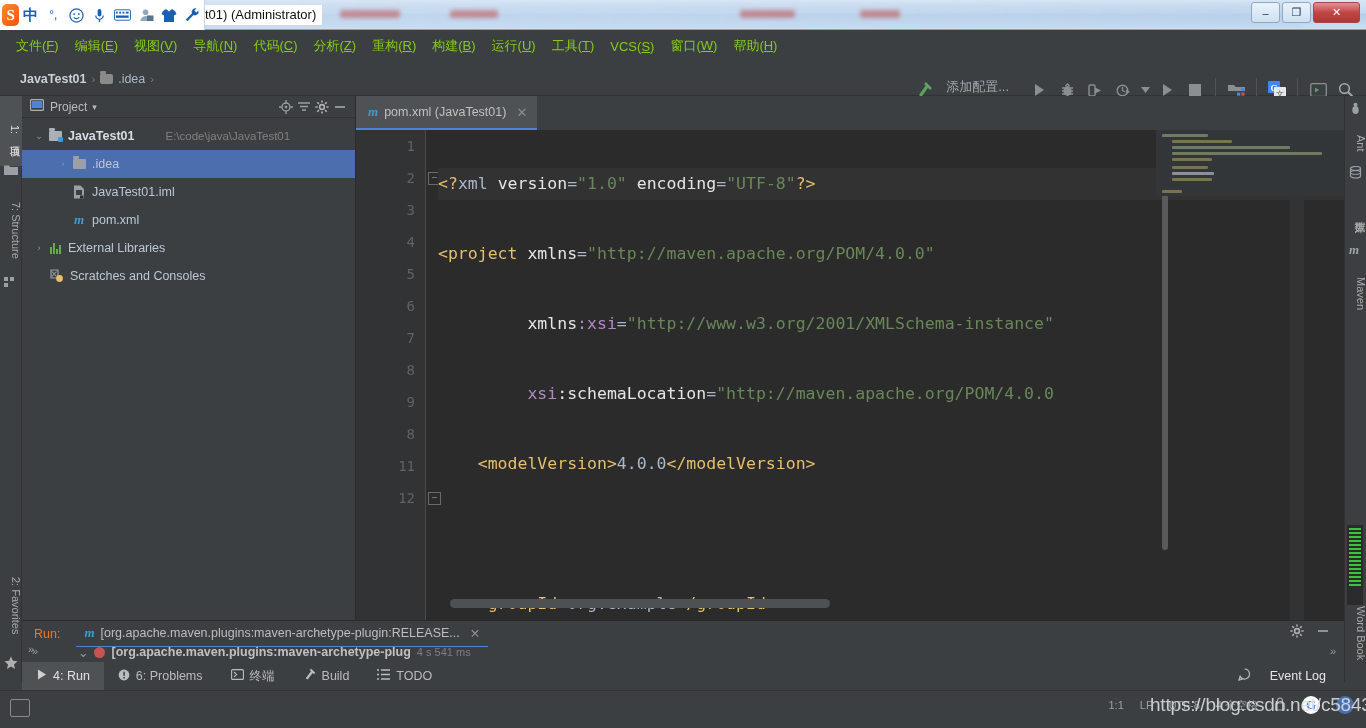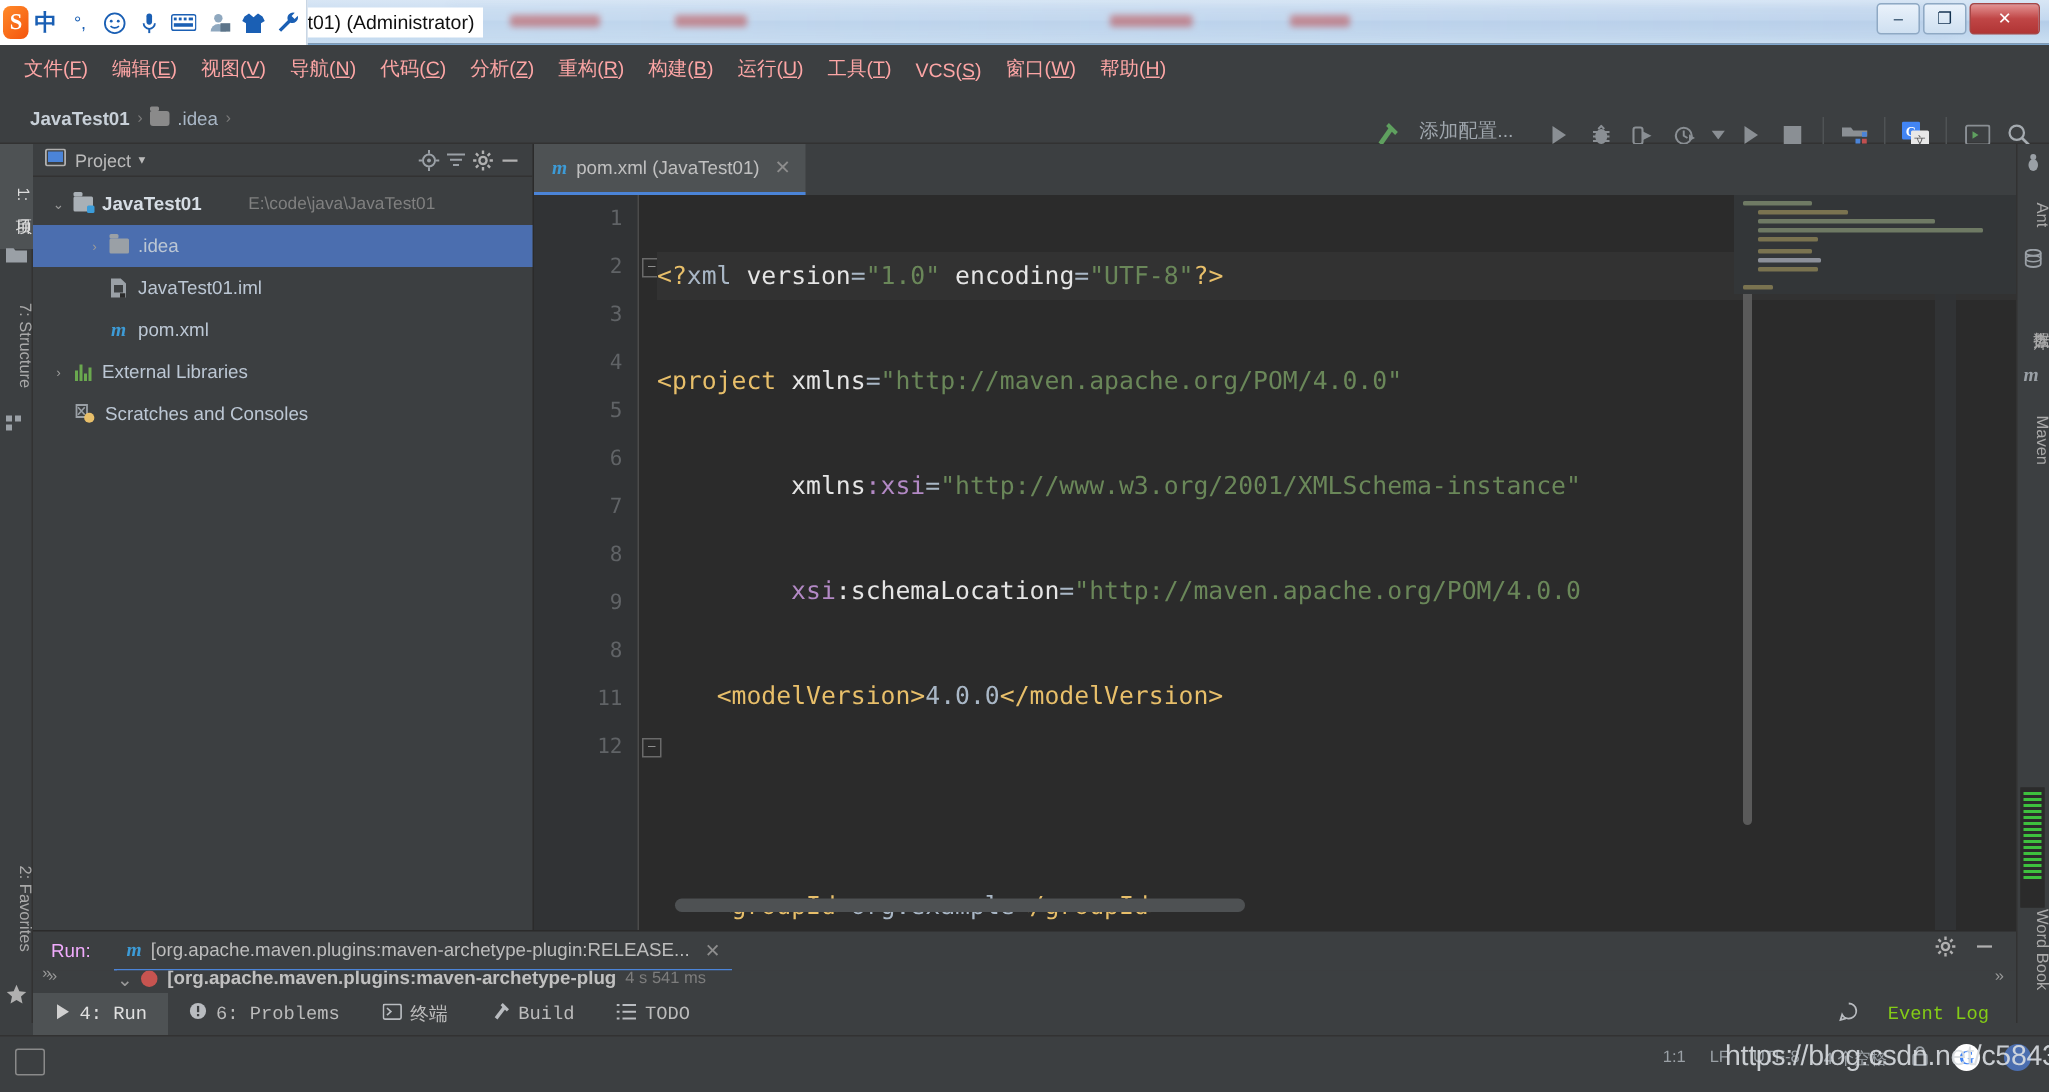--- a/index.html
+++ b/index.html
@@ -55,21 +55,21 @@
     color:#fff;font-weight:bold;font-size:15px;
     display:flex;align-items:center;justify-content:center;font-family:"Liberation Serif",serif;
   }
 
   
   .menubar{
     position:absolute;left:0;top:30px;width:1366px;height:32px;
     background:#3c3f41;display:flex;align-items:center;padding-left:8px;box-sizing:border-box;
   }
   .menu-item{
-    padding:4px 8px;color:#fca5a5;font-size:13px;white-space:nowrap;
+    padding:4px 8px;color:#84cc16;font-size:13px;white-space:nowrap;
     font-family:"Liberation Sans","DejaVu Sans",sans-serif;
   }
   .menu-item u{text-decoration:underline;}
 
   
   .navbar{
     position:absolute;left:0;top:62px;width:1366px;height:34px;
     background:#3c3f41;border-bottom:1px solid #323232;box-sizing:border-box;
   }
   .crumbs{position:absolute;left:20px;top:0;height:34px;display:flex;align-items:center;gap:5px;}
@@ -189,21 +189,21 @@
   .hscroll{
     position:absolute;left:94px;bottom:12px;width:380px;height:9px;background:#4e5153;border-radius:5px;
   }
 
   
   .runwin{
     position:absolute;left:22px;top:620px;width:1322px;height:42px;
     background:#3c3f41;border-top:1px solid #2b2b2b;box-sizing:border-box;
   }
   .runhead{height:26px;display:flex;align-items:center;padding-left:12px;}
-  .runhead .rl{font-size:12.5px;color:#f0abfc;margin-right:16px;}
+  .runhead .rl{font-size:12.5px;color:#f97316;margin-right:16px;}
   .runtab{
     display:flex;align-items:center;gap:6px;height:26px;padding:0 8px;
     border-bottom:2px solid #4b84d8;font-size:12.5px;color:#bdbdbd;
   }
   .runhead .rgt{position:absolute;right:14px;top:3px;display:flex;gap:12px;align-items:center;}
   .runbody{
     position:relative;height:16px;overflow:hidden;background:#3c3f41;
     display:flex;align-items:center;
   }
   .chev{position:absolute;left:6px;top:-4px;color:#9a9a9a;font-size:11px;}
@@ -211,25 +211,25 @@
     position:absolute;left:56px;top:-5px;width:1220px;height:20px;background:#3c3f41;
     color:#c0c0c0;font-size:12.5px;font-weight:bold;display:flex;align-items:center;gap:6px;
     overflow:hidden;
   }
   .errdot{width:11px;height:11px;border-radius:50%;background:#c75450;display:inline-block;}
   .runline .dim{color:#7d7d7d;font-weight:normal;font-size:11px;}
 
   
   .btmbar{
     position:absolute;left:22px;top:662px;width:1322px;height:28px;background:#3c3f41;
-    display:flex;align-items:center;box-sizing:border-box;font-family:Liberation Mono, monospace;
+    display:flex;align-items:center;box-sizing:border-box;
   }
   .btab{display:flex;align-items:center;gap:6px;padding:0 14px;height:28px;font-size:12.5px;color:#bbbbbb;}
   .btab.active{background:#4e5254;color:#e0e0e0;}
-  .evlog{position:absolute;right:18px;top:0;height:28px;display:flex;align-items:center;gap:19px;font-size:12.5px;color:#84cc16;}
+  .evlog{position:absolute;right:18px;top:0;height:28px;display:flex;align-items:center;gap:19px;font-size:12.5px;color:#e5e5e5;}
 
   
   .status{
     position:absolute;left:0;top:690px;width:1366px;height:38px;background:#3c3f41;
     border-top:1px solid #323232;box-sizing:border-box;
   }
   .st-l{position:absolute;left:10px;top:8px;width:18px;height:16px;border:1px solid #8a8a8a;border-radius:2px;}
   .st-r{position:absolute;right:12px;top:5px;display:flex;align-items:center;gap:16px;font-size:12px;color:#9aa0a6;}
   .watermark{
     position:absolute;left:1150px;top:694px;font-size:19px;color:#d9dde1;opacity:.9;

